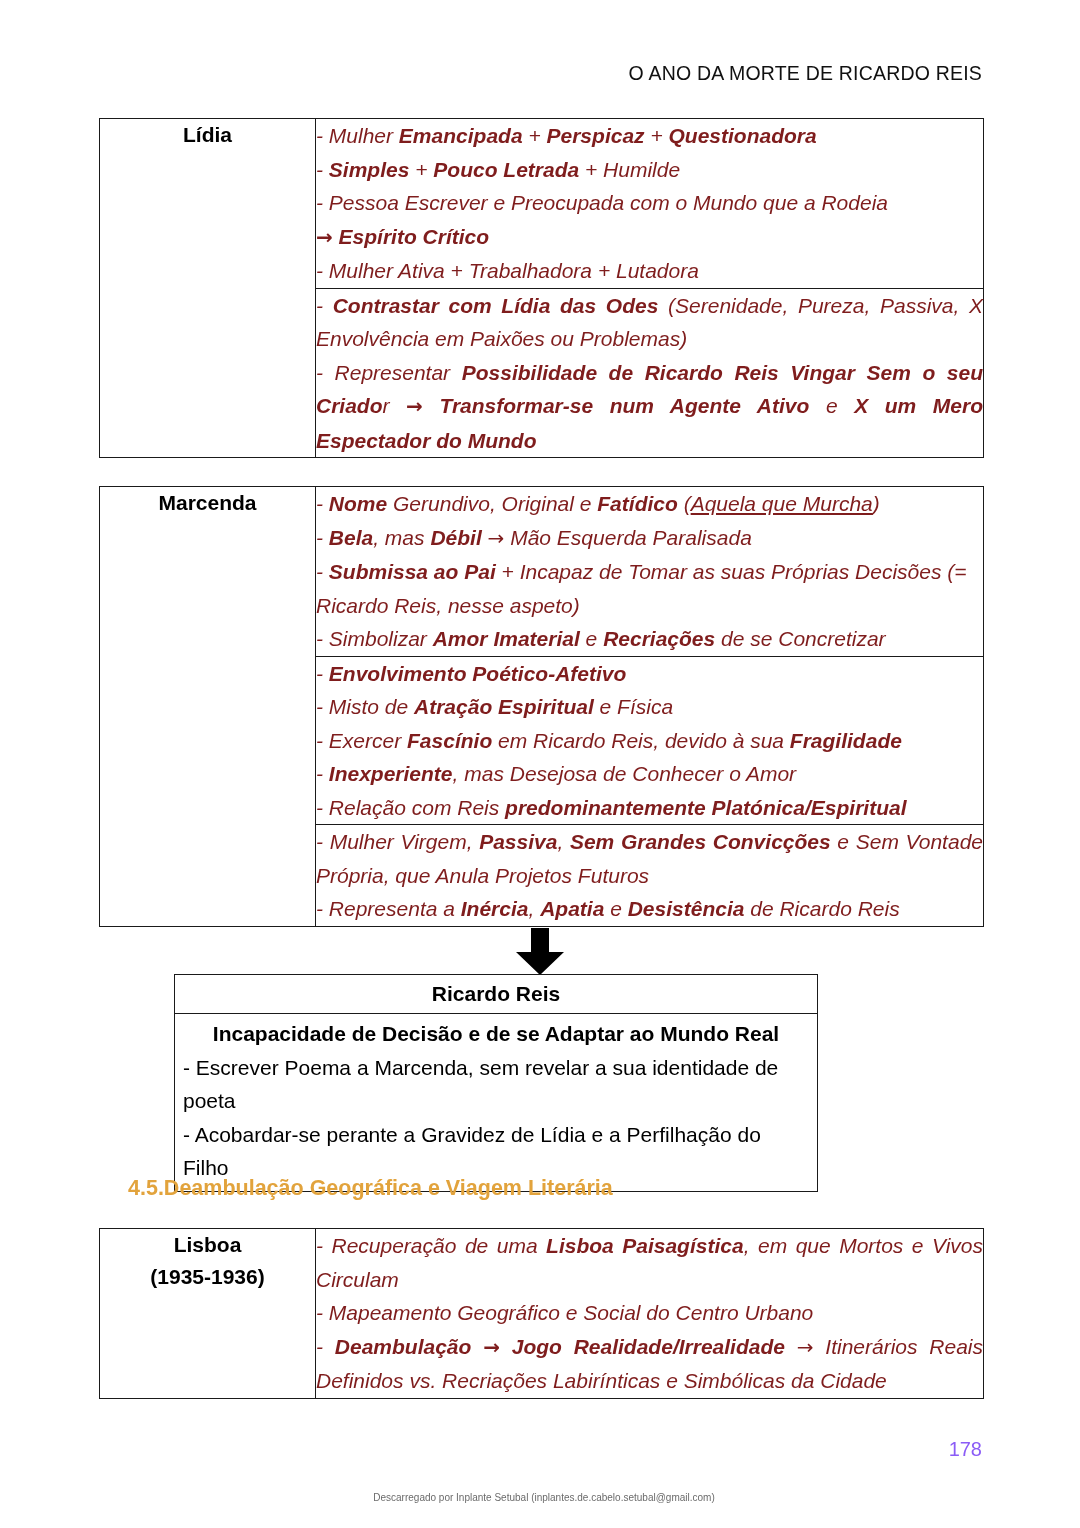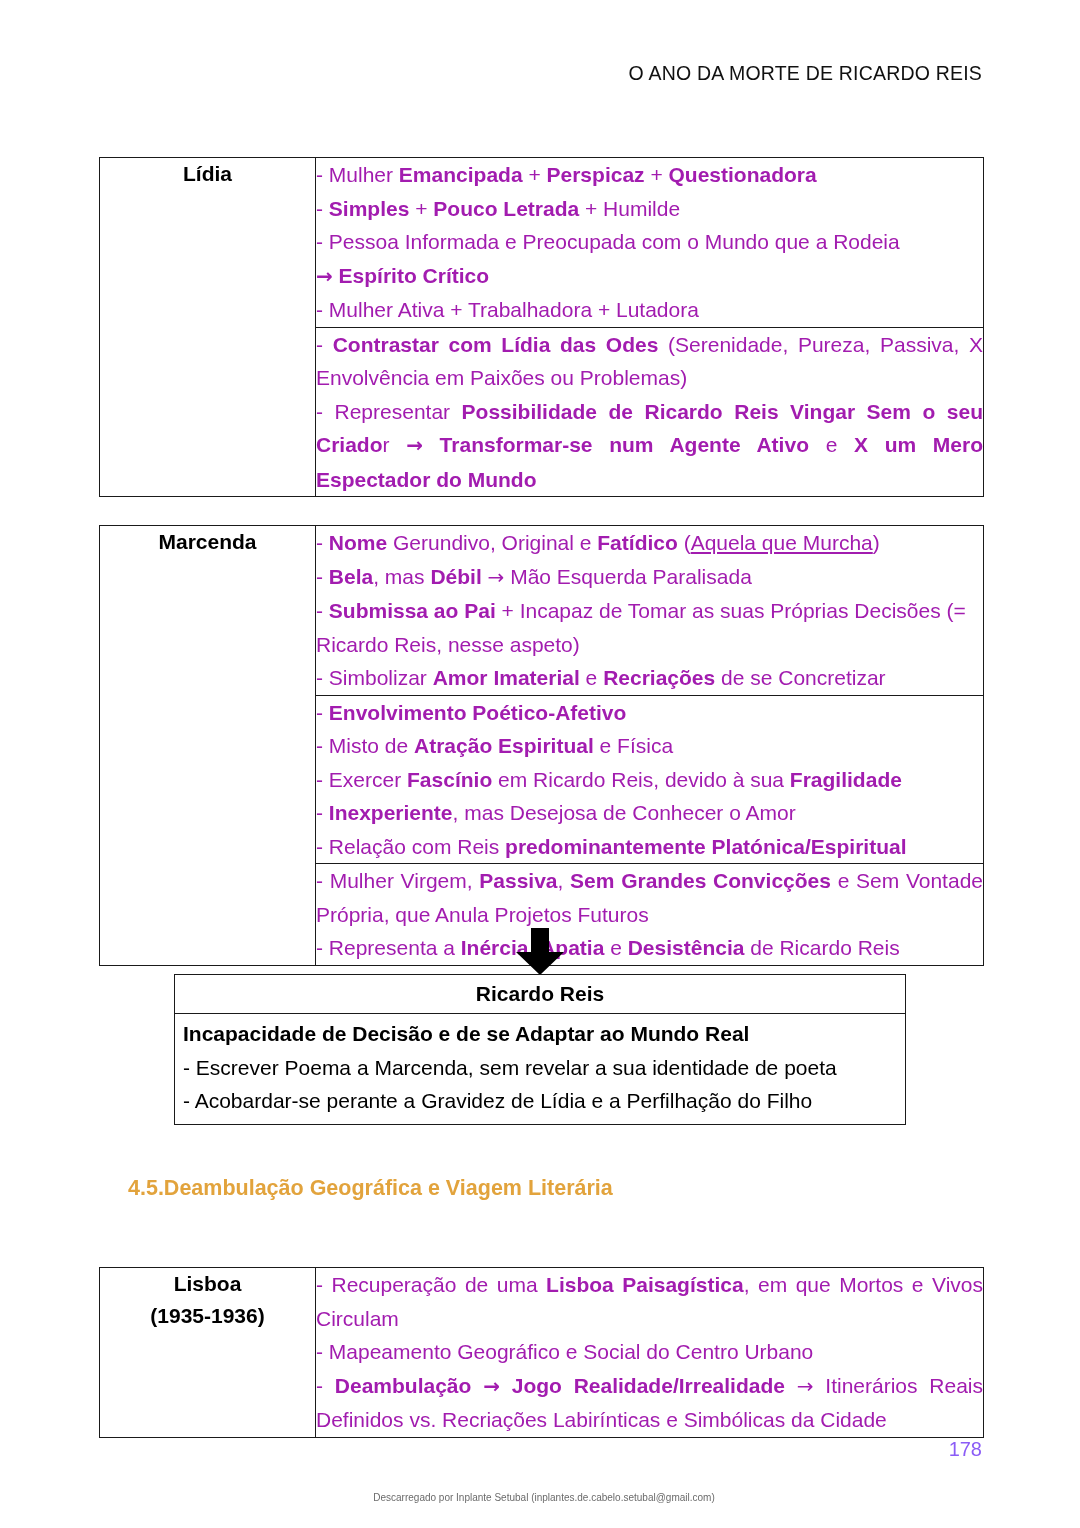--- a/index.html
+++ b/index.html
@@ -32,21 +32,20 @@
     color: #111;
     white-space: nowrap;
     margin-left: 36px;
   }
 
   
   .tbl {
     position: absolute;
     border-collapse: collapse;
     table-layout: fixed;
-    margin-top: 39px;
   }
   .tbl td {
     border: 1.5px solid #1a1a1a;
     vertical-align: top;
     padding: 0;
   }
   .label-cell {
     width: 215px;
     text-align: center;
     vertical-align: middle;
@@ -56,21 +55,22 @@
   }
   .content-cell {
     width: 667px;
     padding: 7px 10px 9px 10px;
   }
   .content-cell p {
     margin: 0;
     font-size: 21px;
     line-height: 33.5px;
     font-weight: 400;
-    color: #a21caf;
+    color: #7f1d1d;
+    font-style: italic;
   }
   .content-cell p.just {
     text-align: justify;
     text-justify: inter-word;
   }
   b { font-weight: bold; }
   .u { text-decoration: underline; }
   .arrowglyph {
     font-family: "DejaVu Sans", sans-serif;
     font-size: 20px;
@@ -87,42 +87,42 @@
     left: 507px;
     width: 66px;
     height: 48px;
   }
 
   
   #box-ricardo {
     position: absolute;
     top: 974px;
     left: 174px;
-    width: 732px;
+    width: 644px;
     border: 1.5px solid #1a1a1a;
     box-sizing: border-box;
   }
   #box-ricardo .rr-title {
     text-align: center;
     font-weight: bold;
     font-size: 21px;
     line-height: 33px;
     padding: 2px 0 3px 0;
     border-bottom: 1.5px solid #1a1a1a;
   }
   #box-ricardo .rr-body {
     padding: 3px 8px 6px 8px;
   }
   #box-ricardo .rr-body p {
     margin: 0;
     font-size: 21px;
     line-height: 33.5px;
   }
   #box-ricardo .rr-body p.center-bold {
-    text-align: left;
+    text-align: center;
     font-weight: bold;
   }
 
   
   .section-heading {
     position: absolute;
     top: 1176px;
     left: 128px;
     font-size: 21.5px;
     font-weight: 700;
@@ -159,21 +159,21 @@
 
   <div class="doc-header">O ANO DA MORTE DE RICARDO REIS</div>
 
   <table class="tbl" id="table-lidia">
     <tbody>
         <tr>
       <td class="label-cell" rowspan="2">Lídia</td>
       <td class="content-cell">
         <p>- Mulher <b>Emancipada</b> + <b>Perspicaz</b> + <b>Questionadora</b></p>
         <p>- <b>Simples</b> + <b>Pouco Letrada</b> + Humilde</p>
-        <p>- Pessoa Informada e Preocupada com o Mundo que a Rodeia</p>
+        <p>- Pessoa Escrever e Preocupada com o Mundo que a Rodeia</p>
         <p><b><span class="arrowglyph">→</span> Espírito Crítico</b></p>
         <p>- Mulher Ativa + Trabalhadora + Lutadora</p>
       </td>
     </tr>
     <tr>
       <td class="content-cell">
         <p class="just">- <b>Contrastar com Lídia das Odes</b> (Serenidade, Pureza, Passiva, X Envolvência em Paixões ou Problemas)</p>
         <p class="just">- Representar <b>Possibilidade de Ricardo Reis Vingar Sem o seu Criado</b>r <b><span class="arrowglyph">→</span> Transformar-se num Agente Ativo</b> e <b>X um Mero Espectador do Mundo</b></p>
       </td>
     </tr>

